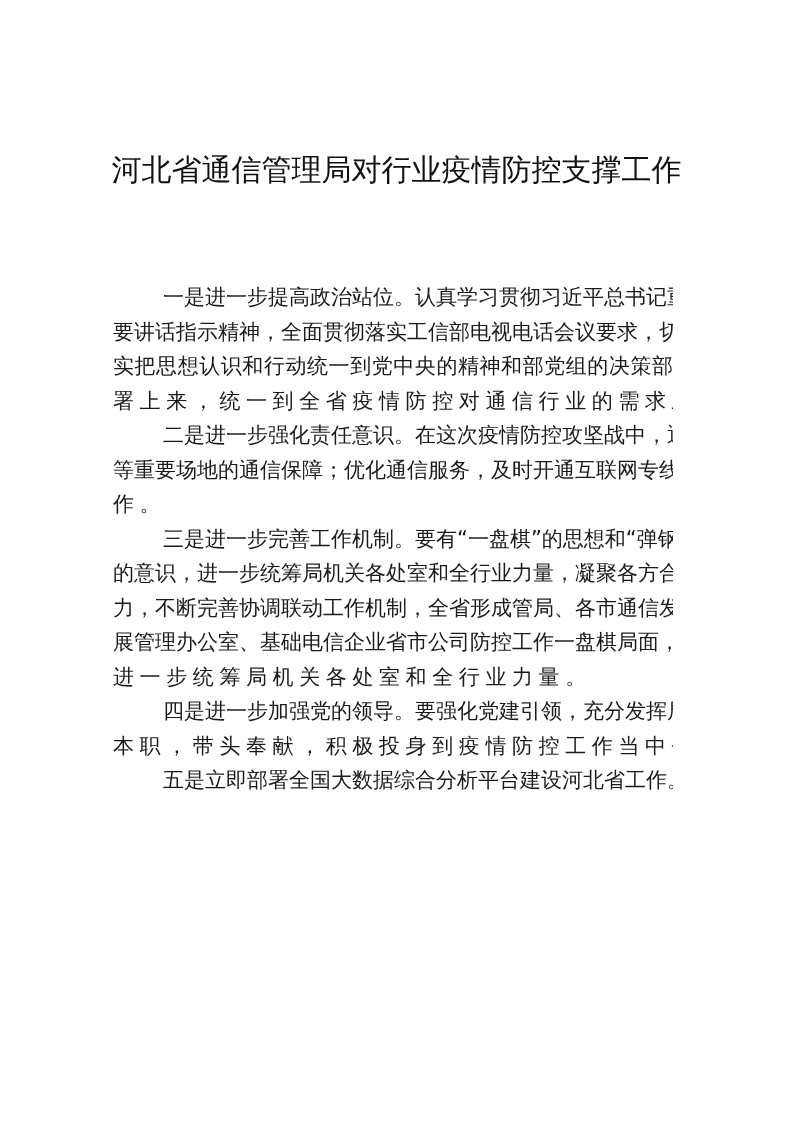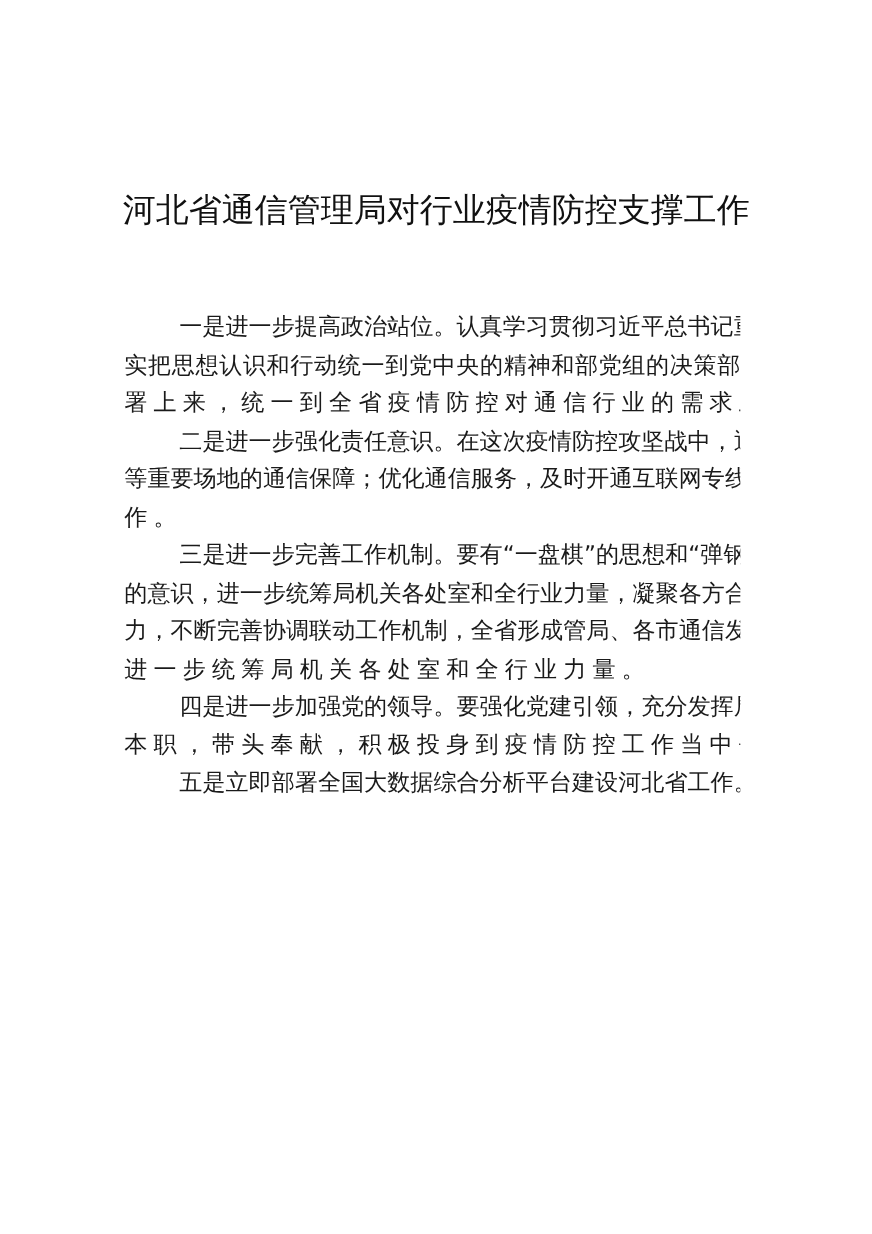--- a/index.html
+++ b/index.html
@@ -18,21 +18,21 @@
       position: absolute;
       left: 0; top: 0;
       width: 793px;
       height: 1122px;
       background: #ffffff;
     }
     .title {
       position: absolute;
       left: 0;
       width: 793px;
-      top: 174px;
+      top: 152px;
       text-align: center;
       font-family: "DejaVu Serif", "Liberation Serif", serif;
       font-size: 30px;
       line-height: 36px;
       color: #111111;
       font-weight: normal;
       margin: 0;
     }
     .title .tline {
       display: block;
@@ -75,34 +75,36 @@
 <div class="page">
 
   <h1 class="title">
     <span class="tline">河北省通信管理局对行业疫情防控支撑工作</span>
   </h1>
 
   <div class="body">
 
     <div>
       <span class="line indent">一是进一步提高政治站位。认真学习贯彻习近平总书记重</span>
+      <span class="line">要讲话指示精神，全面贯彻落实工信部电视电话会议要求，切</span>
       <span class="line">实把思想认识和行动统一到党中央的精神和部党组的决策部</span>
       <span class="line last">署上来，统一到全省疫情防控对通信行业的需求上来。</span>
     </div>
 
     <div>
       <span class="line indent">二是进一步强化责任意识。在这次疫情防控攻坚战中，通</span>
       <span class="line">等重要场地的通信保障；优化通信服务，及时开通互联网专线、</span>
       <span class="line last">作。</span>
     </div>
 
     <div>
       <span class="line indent">三是进一步完善工作机制。要有“一盘棋”的思想和“弹钢琴”</span>
       <span class="line">的意识，进一步统筹局机关各处室和全行业力量，凝聚各方合</span>
       <span class="line">力，不断完善协调联动工作机制，全省形成管局、各市通信发</span>
+      <span class="line">展管理办公室、基础电信企业省市公司防控工作一盘棋局面，</span>
       <span class="line last">进一步统筹局机关各处室和全行业力量。</span>
     </div>
 
     <div>
       <span class="line indent">四是进一步加强党的领导。要强化党建引领，充分发挥局</span>
       <span class="line last">本职，带头奉献，积极投身到疫情防控工作当中去。</span>
     </div>
 
     <div>
       <span class="line indent final-full">五是立即部署全国大数据综合分析平台建设河北省工作。</span>

